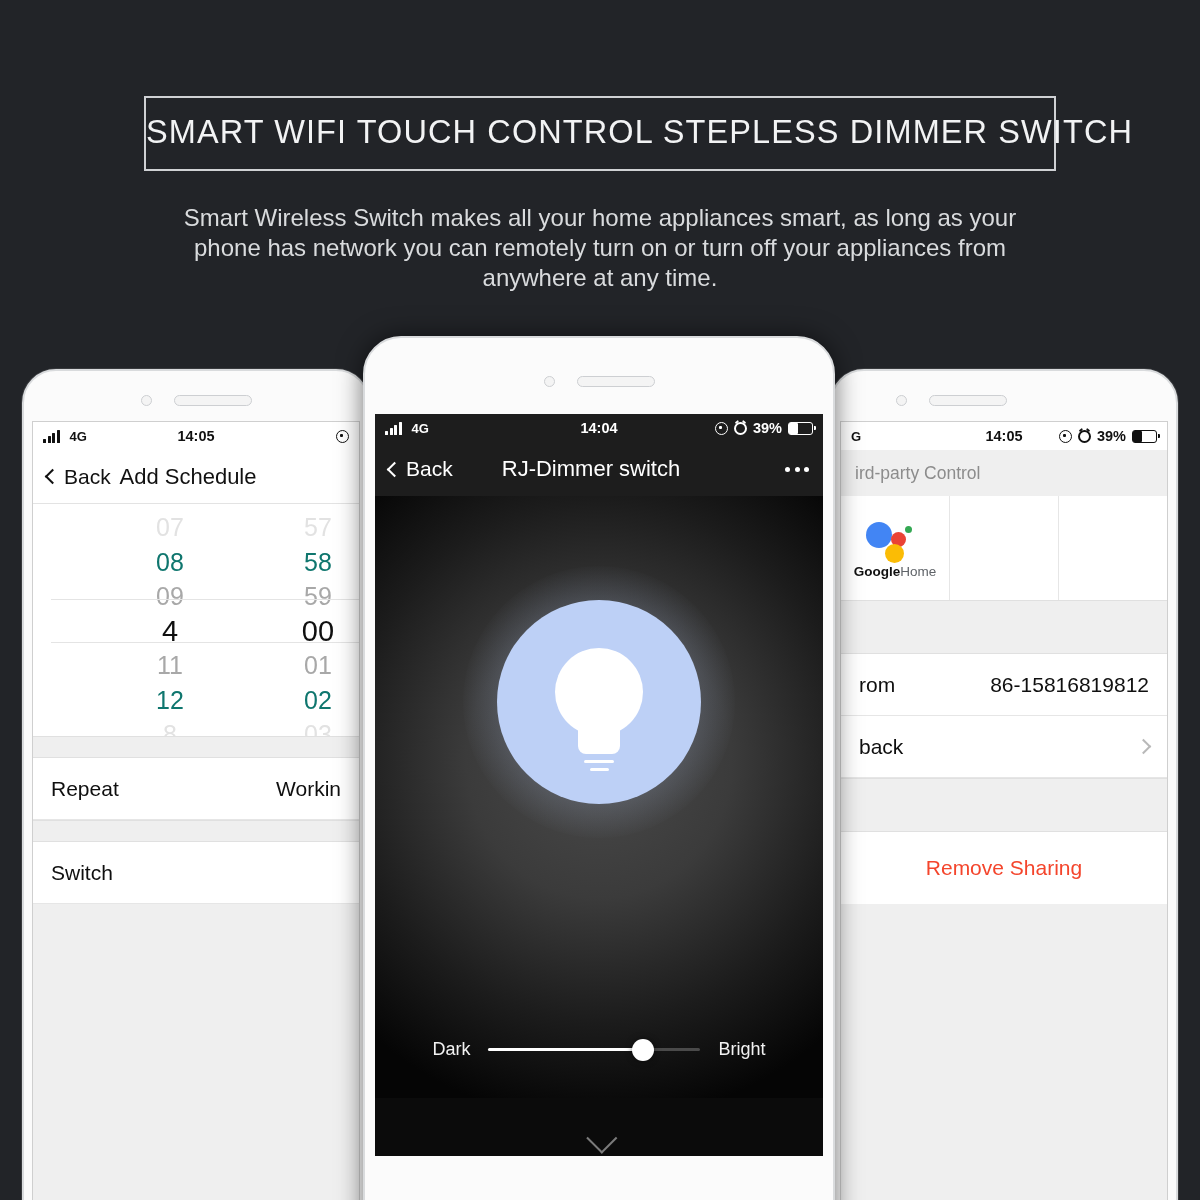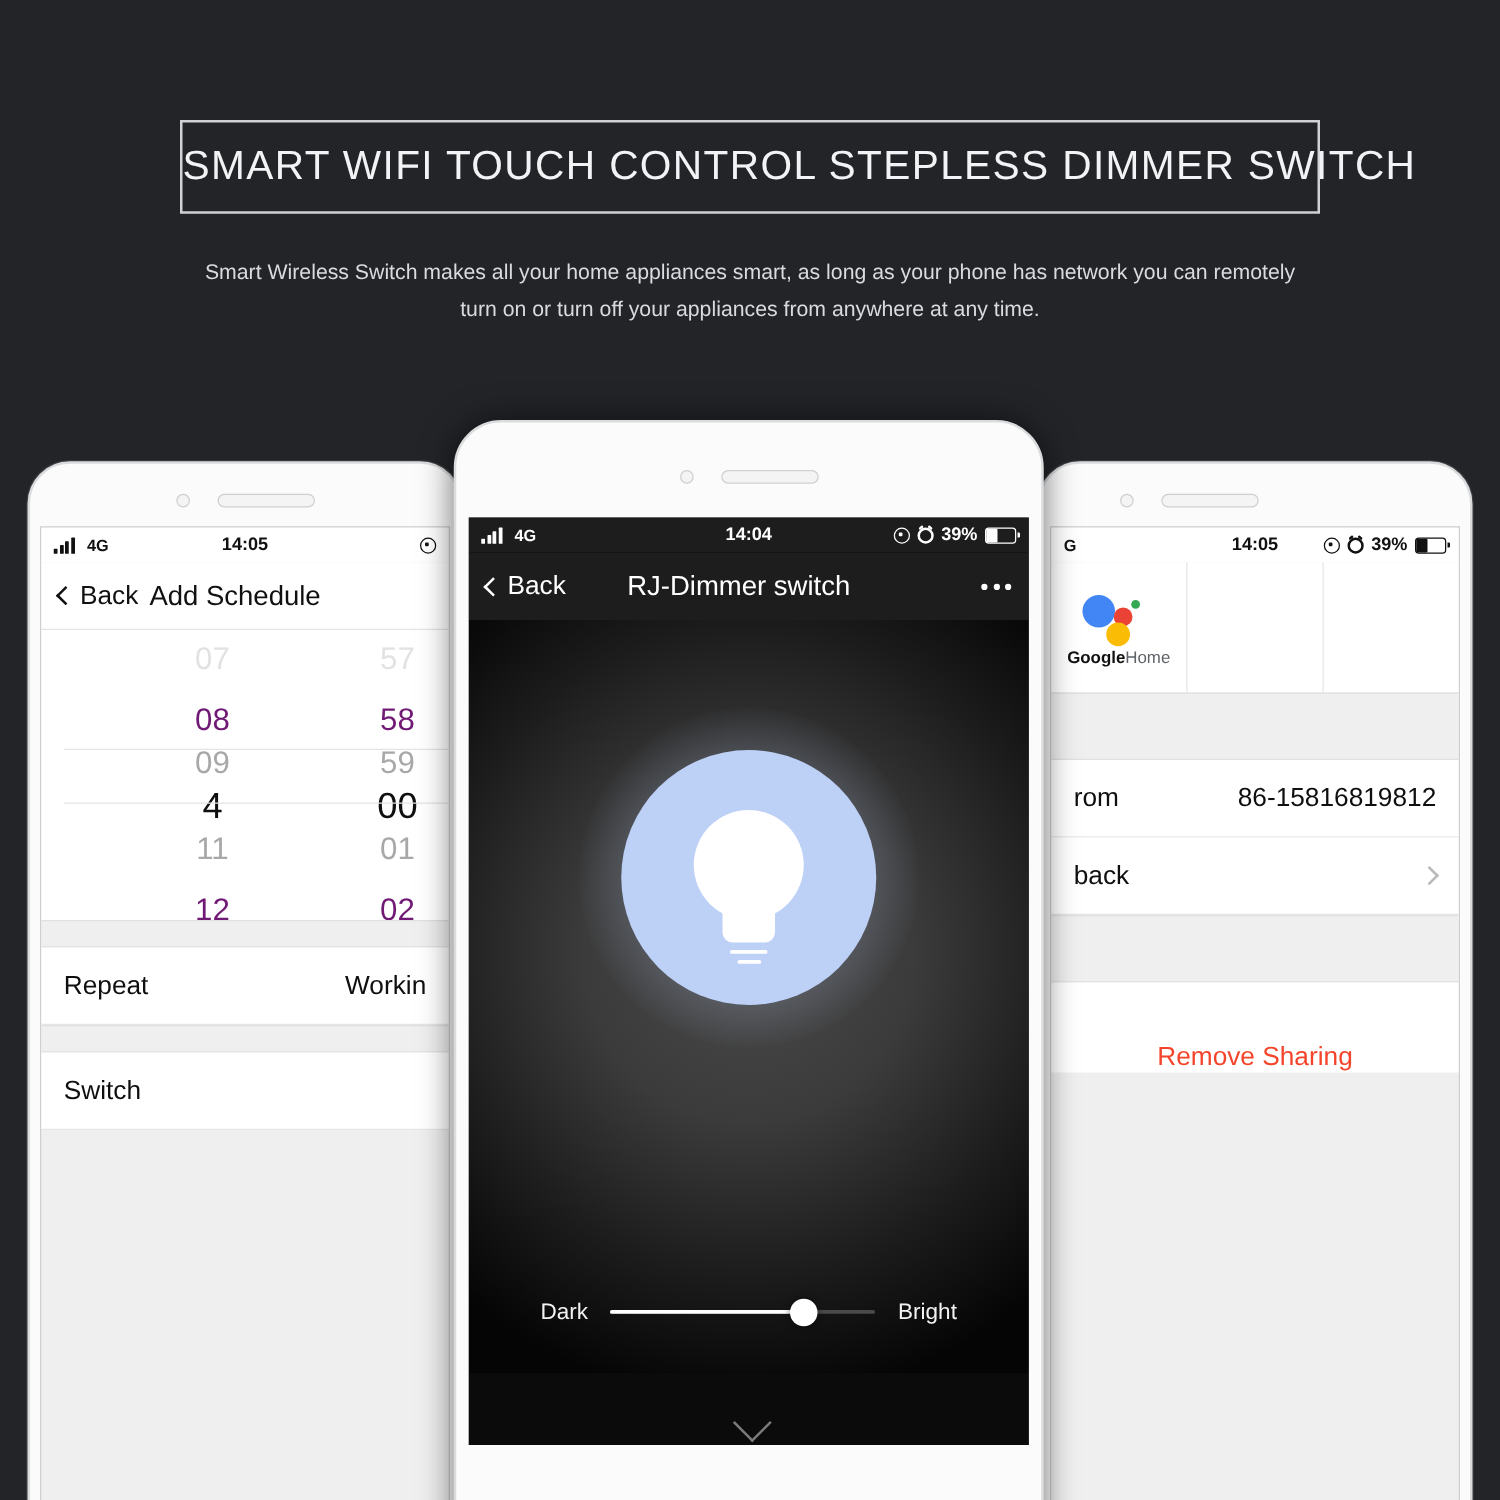--- a/index.html
+++ b/index.html
@@ -25,21 +25,21 @@
     font-size: 32.5px;
     letter-spacing: 1.1px;
     font-weight: 400;
     white-space: nowrap;
   }
   .subtitle {
     margin: 32px auto 17px auto;
     width: 900px;
     text-align: center;
     color: #d9dbdd;
-    font-size: 17px;
+    font-size: 24px;
     line-height: 30px;
     font-weight: 400;
   }
 
   
   .phone {
     position: absolute;
     background: #fbfbfb;
     border: 2px solid #d9dbdd;
     box-shadow: 0 0 0 1px rgba(255,255,255,0.10);
@@ -125,21 +125,21 @@
   #phone-left { left: 22px; top: 369px; width: 348px; height: 860px;
     border-radius: 34px 34px 0 0; padding: 8px 8px 0 8px; }
   #phone-left .bezel-top { height: 42px; }
   #phone-left .screen { width: 100%; height: 794px; border: 1px solid #cfcfcf; }
 
   .picker { background: #fff; height: 232px; position: relative; overflow:hidden; }
   .picker-cols { display: flex; height: 100%; justify-content: center; gap: 66px; padding-left: 96px; }
   .picker-col { width: 88px; text-align: center; padding-top: 6px; }
   .picker-col div { font-size: 25px; line-height: 34.5px; color: #c2c2c2; font-weight: 300; }
   .picker-col div.n1 { color: #e2e2e2; }
-  .picker-col div.n2 { color: #701a75; margin-top: 14px; }
+  .picker-col div.n2 { color: #0f766e; }
   .picker-col div.n3 { color: #a8a8a8; }
   .picker-col div.sel { color: #0f0f0f; font-size: 29px; font-weight: 500; }
   .picker-line { position:absolute; left:18px; right:0; height:1px; background:#e4e4e4; }
   .picker-line.t { top: 95px; } .picker-line.b { top: 138px; }
 
   .gap { height: 22px; background: #efefef; border-top: 1px solid #e0e0e0; border-bottom: 1px solid #e0e0e0; }
   .row {
     background: #fff; height: 62px; display: flex; align-items: center;
     padding: 0 18px; font-size: 21px; color: #0f0f0f;
     border-bottom: 1px solid #e6e6e6;
@@ -164,21 +164,21 @@
   .ga-logo .blue   { width: 26px; height: 26px; background: #4285f4; left: 2px;  top: 4px; }
   .ga-logo .red    { width: 15px; height: 15px; background: #ea4335; left: 27px; top: 14px; }
   .ga-logo .yellow { width: 19px; height: 19px; background: #fbbc05; left: 21px; top: 26px; }
   .ga-logo .green  { width: 7px;  height: 7px;  background: #34a853; left: 41px; top: 8px; }
   .ga-text { font-size: 13.5px; color: #3c3c3c; white-space: nowrap; }
   .ga-text b { color: #111; font-weight: 700; }
   .ga-text span { color: #5f6368; font-weight: 400; }
   .spacer { background: #efefef; height: 54px; border-top:1px solid #e0e0e0; border-bottom:1px solid #e0e0e0; }
   .chev-r { width: 11px; height: 11px; border-top: 2.4px solid #b9b9b9;
     border-right: 2.4px solid #b9b9b9; transform: rotate(45deg); display:inline-block; margin-left:auto; }
-  .danger-row { background:#fff; height: 72px; display:flex; align-items:flex-end;
+  .danger-row { background:#fff; height: 72px; display:flex; align-items:center;
     justify-content:center; font-size: 21px; }
 
   
   #phone-center { left: 363px; top: 336px; width: 472px; height: 896px;
     border-radius: 38px 38px 0 0; padding: 10px 10px 0 10px; z-index: 5;
     box-shadow: 0 0 26px rgba(0,0,0,0.55); }
   #phone-center .bezel-top { height: 66px; }
   #phone-center .screen { width: 100%; height: 742px; background: #000; }
 
   .dimmer-body {
@@ -317,20 +317,21 @@
           <span class="ic-rot"></span>
           <span class="ic-alarm"></span>
           <span>39%</span>
           <span class="batt">
               <i style="width:39%"></i>
             </span>
         </span>
       </div>
 
 
+      <div class="section-hdr">ird-party Control</div>
 
       <div class="tpc-grid">
         <div class="tpc-cell">
           <span class="ga-logo">
             <i class="d blue"></i>
               <i class="d red"></i>
               <i class="d yellow"></i>
               <i class="d green"></i>
           </span>
           <span class="ga-text"><b>Google</b><span>Home</span></span>

